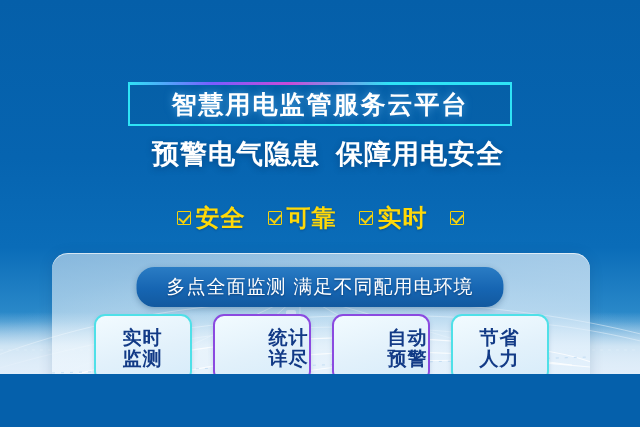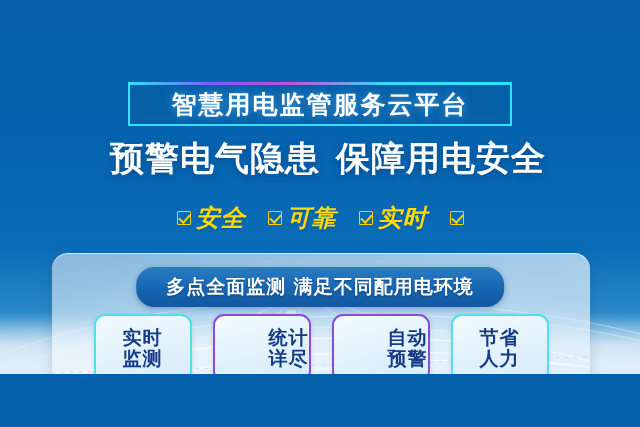--- a/index.html
+++ b/index.html
@@ -34,30 +34,30 @@
     content:"";position:absolute;left:-2px;top:-2px;width:calc(100% + 4px);height:3px;
     background:linear-gradient(90deg,#2fe3f6 0%,#7b5cff 22%,#c94bd8 42%,#2fe3f6 68%,#2fe3f6 100%);
   }
   .title-box .ttl{
     position:relative;color:#ffffff;font-size:25px;font-weight:700;letter-spacing:2px;
     text-shadow:0 0 8px rgba(120,200,255,.55);
   }
   
   .headline{
     position:absolute;left:0;right:0;top:136px;text-align:center;
-    color:#ffffff;font-size:34px;font-weight:700;letter-spacing:1px;
+    color:#ffffff;font-size:27px;font-weight:700;letter-spacing:1px;
     text-shadow:0 2px 6px rgba(0,30,70,.35);
     white-space:nowrap;
     padding-left:16px;
   }
   .headline .gap{display:inline-block;width:16px;}
   
   .checks{
     position:absolute;left:0;right:0;top:202px;
-    display:flex;justify-content:center;align-items:center;gap:22px;font-style:italic;
+    display:flex;justify-content:center;align-items:center;gap:22px;
   }
   .chk{display:flex;align-items:center;gap:5px;}
   .chk .box{
     width:14px;height:14px;box-sizing:border-box;
     border:1.6px solid #f5d10a;border-radius:1px;position:relative;flex:0 0 auto;
   }
   .chk .box::after{
     content:"";position:absolute;left:3px;top:0px;width:5px;height:9px;
     border-right:2px solid #f5d10a;border-bottom:2px solid #f5d10a;
     transform:rotate(42deg);
@@ -72,21 +72,21 @@
     box-shadow:0 2px 14px rgba(2,50,100,.16), inset 0 1px 0 rgba(255,255,255,.65);
     overflow:hidden;
   }
   .panel .arcs{position:absolute;inset:0;pointer-events:none;}
   
   .pill{
     position:absolute;left:50%;transform:translateX(-50%);top:267px;
     padding:7px 30px;border-radius:18px;
     background:linear-gradient(180deg,#2a7cc4 0%,#1665b2 55%,#12599f 100%);
     box-shadow:0 2px 6px rgba(3,45,90,.30);
-    color:#ffffff;font-size:19px;font-weight:700;letter-spacing:1px;white-space:nowrap;
+    color:#ffffff;font-size:19px;font-weight:400;letter-spacing:1px;white-space:nowrap;
     text-shadow:0 1px 2px rgba(0,25,60,.45);
   }
   
   .cards{
     position:absolute;left:52px;top:313px;width:538px;height:70px;
     display:flex;justify-content:center;align-items:center;gap:21px;
   }
   .card{
     width:98px;height:68px;box-sizing:border-box;border-radius:11px;
     border:2px solid #4fe0e8;

